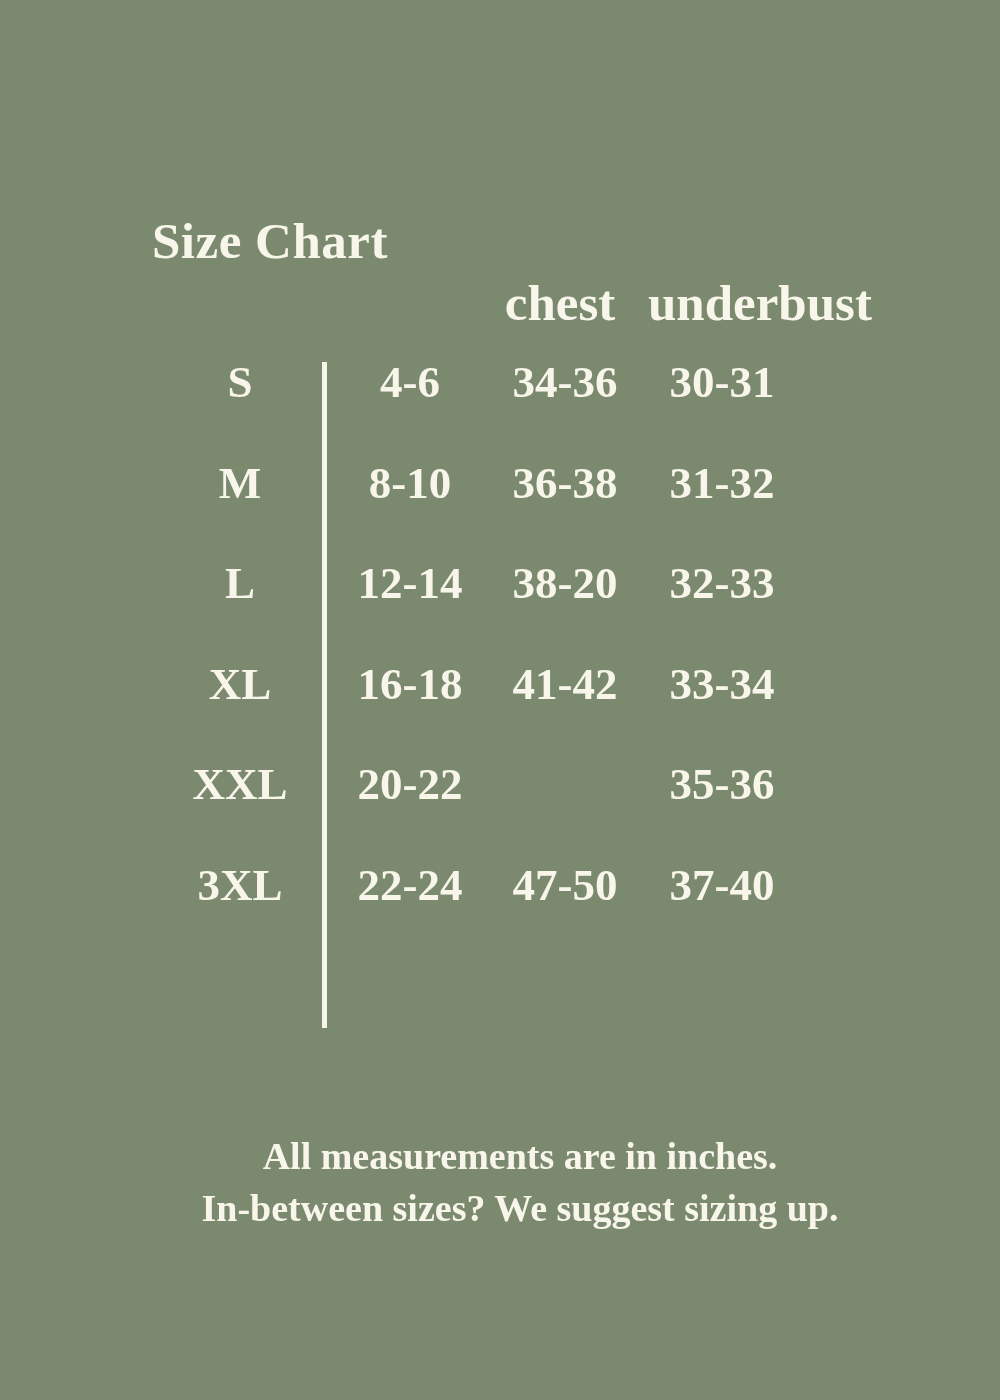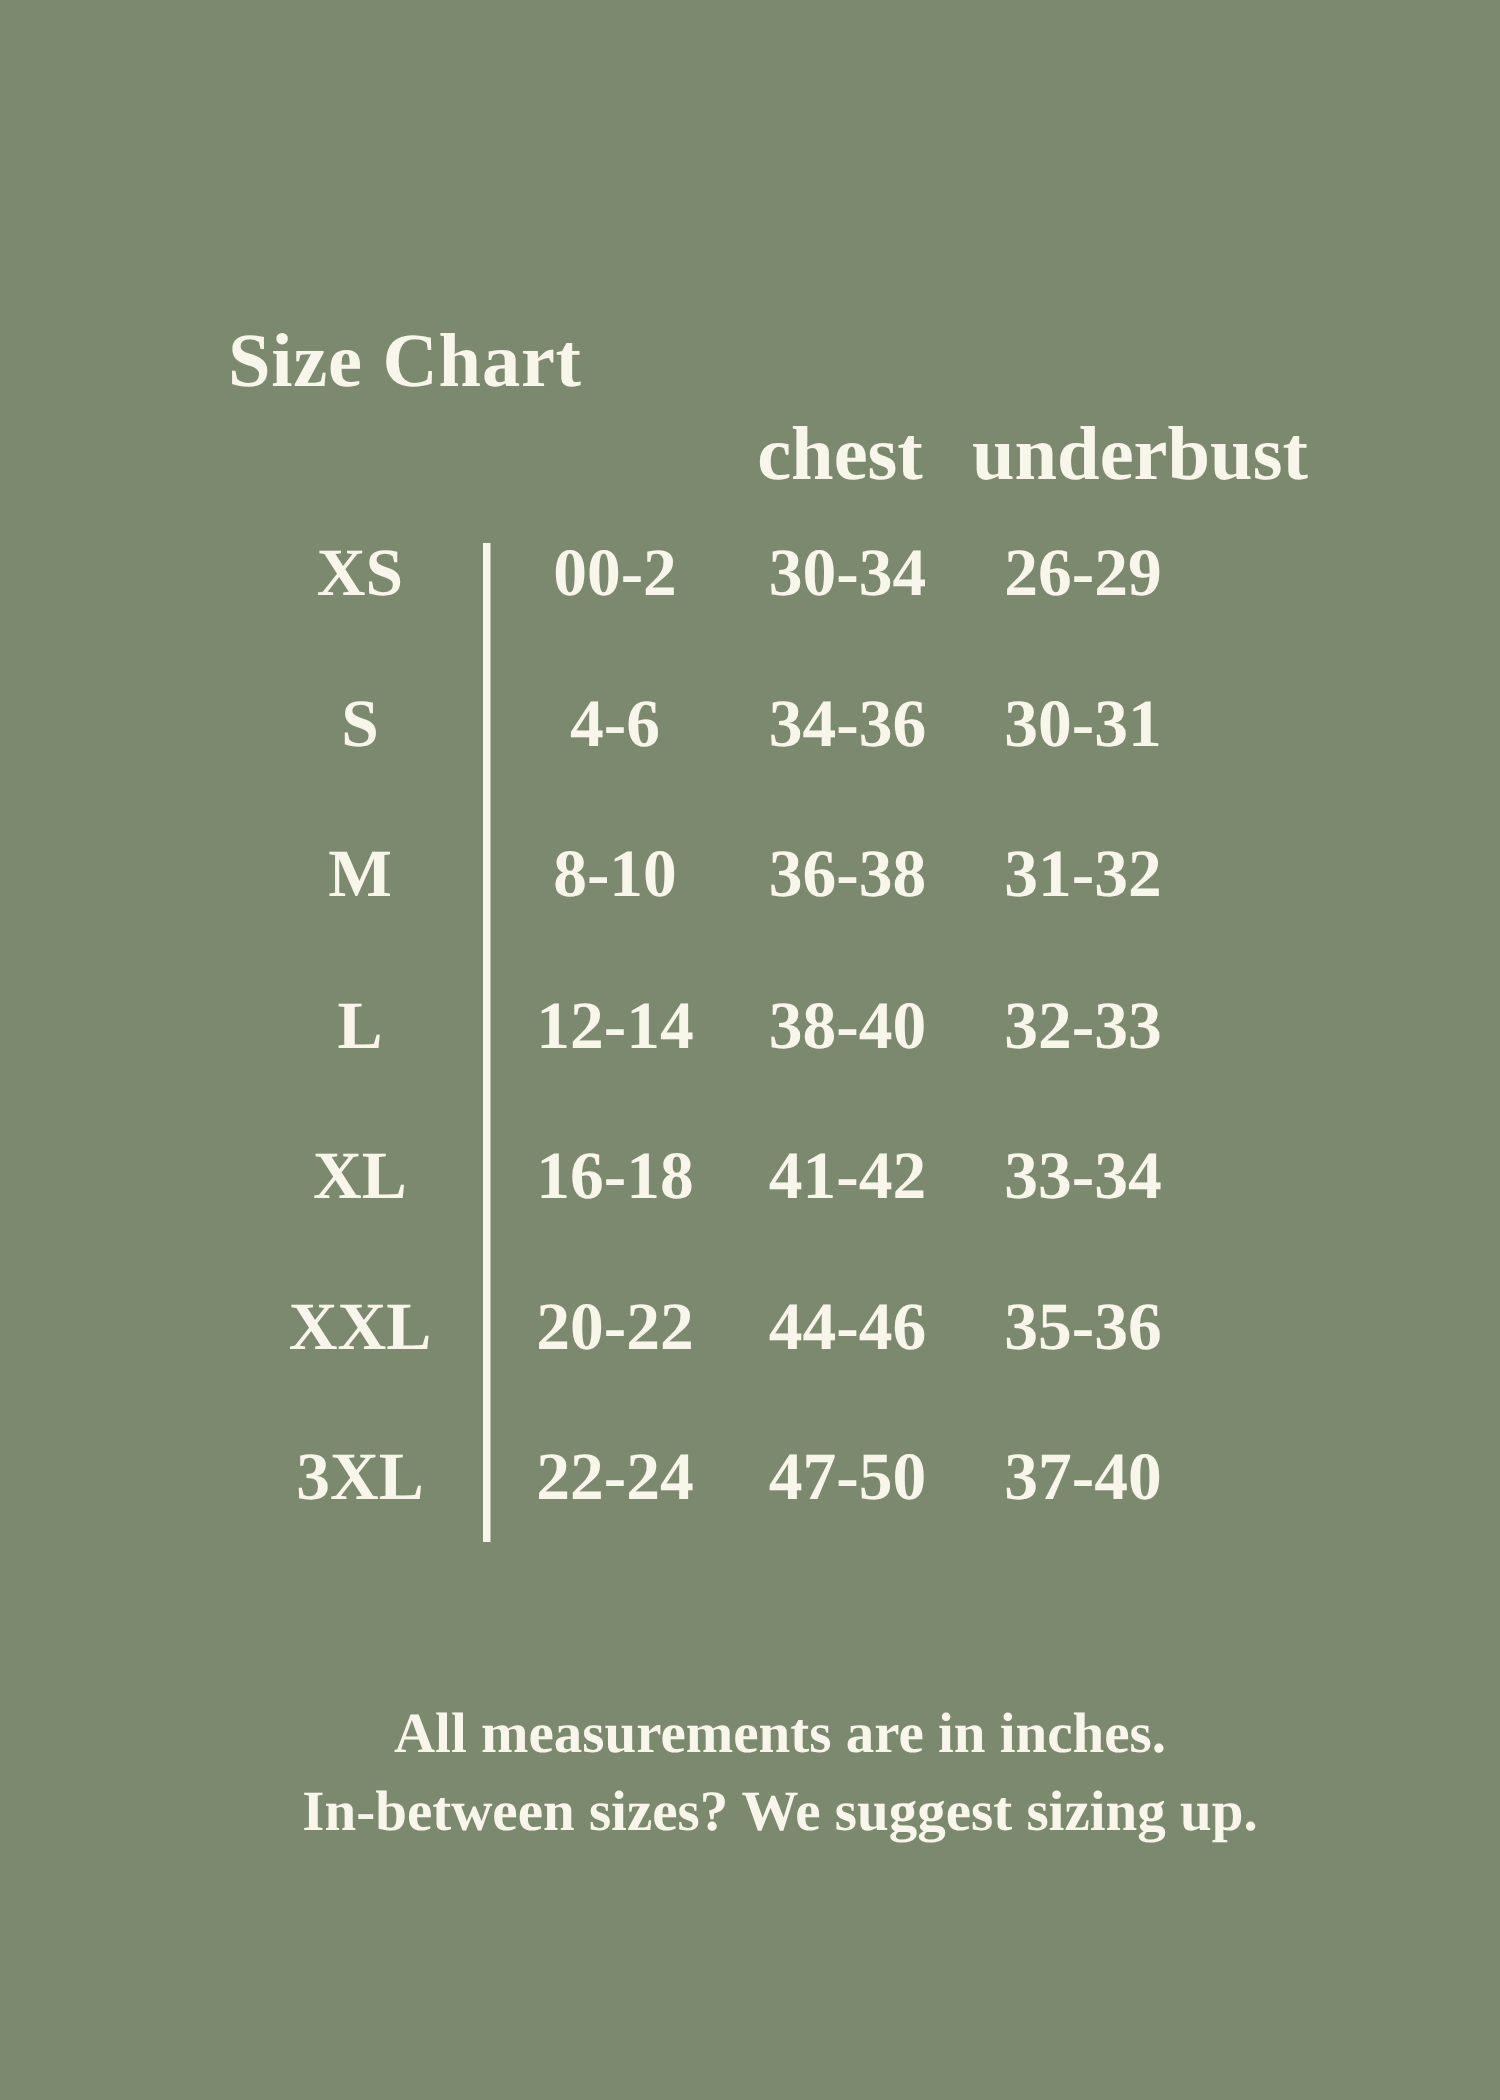--- a/index.html
+++ b/index.html
@@ -136,59 +136,52 @@
 
   <h1 class="title">Size Chart</h1>
 
   <div class="hdr hdr-chest">chest</div>
   <div class="hdr hdr-underbust">underbust</div>
 
   <div class="divider"></div>
 
   <div class="rows">
 
-    <div class="row">
-      <div class="c c-size">XS</div>
-      <div class="c c-range">00-2</div>
-      <div class="c c-chest">30-34</div>
-      <div class="c c-underbust">26-29</div>
-    </div>
 
     <div class="row">
       <div class="c c-size">S</div>
       <div class="c c-range">4-6</div>
       <div class="c c-chest">34-36</div>
       <div class="c c-underbust">30-31</div>
     </div>
 
     <div class="row">
       <div class="c c-size">M</div>
       <div class="c c-range">8-10</div>
       <div class="c c-chest">36-38</div>
       <div class="c c-underbust">31-32</div>
     </div>
 
     <div class="row">
       <div class="c c-size">L</div>
       <div class="c c-range">12-14</div>
-      <div class="c c-chest">38-40</div>
+      <div class="c c-chest">38-20</div>
       <div class="c c-underbust">32-33</div>
     </div>
 
     <div class="row">
       <div class="c c-size">XL</div>
       <div class="c c-range">16-18</div>
       <div class="c c-chest">41-42</div>
       <div class="c c-underbust">33-34</div>
     </div>
 
     <div class="row">
       <div class="c c-size">XXL</div>
       <div class="c c-range">20-22</div>
-      <div class="c c-chest">44-46</div>
       <div class="c c-underbust">35-36</div>
     </div>
 
     <div class="row">
       <div class="c c-size">3XL</div>
       <div class="c c-range">22-24</div>
       <div class="c c-chest">47-50</div>
       <div class="c c-underbust">37-40</div>
     </div>
 

